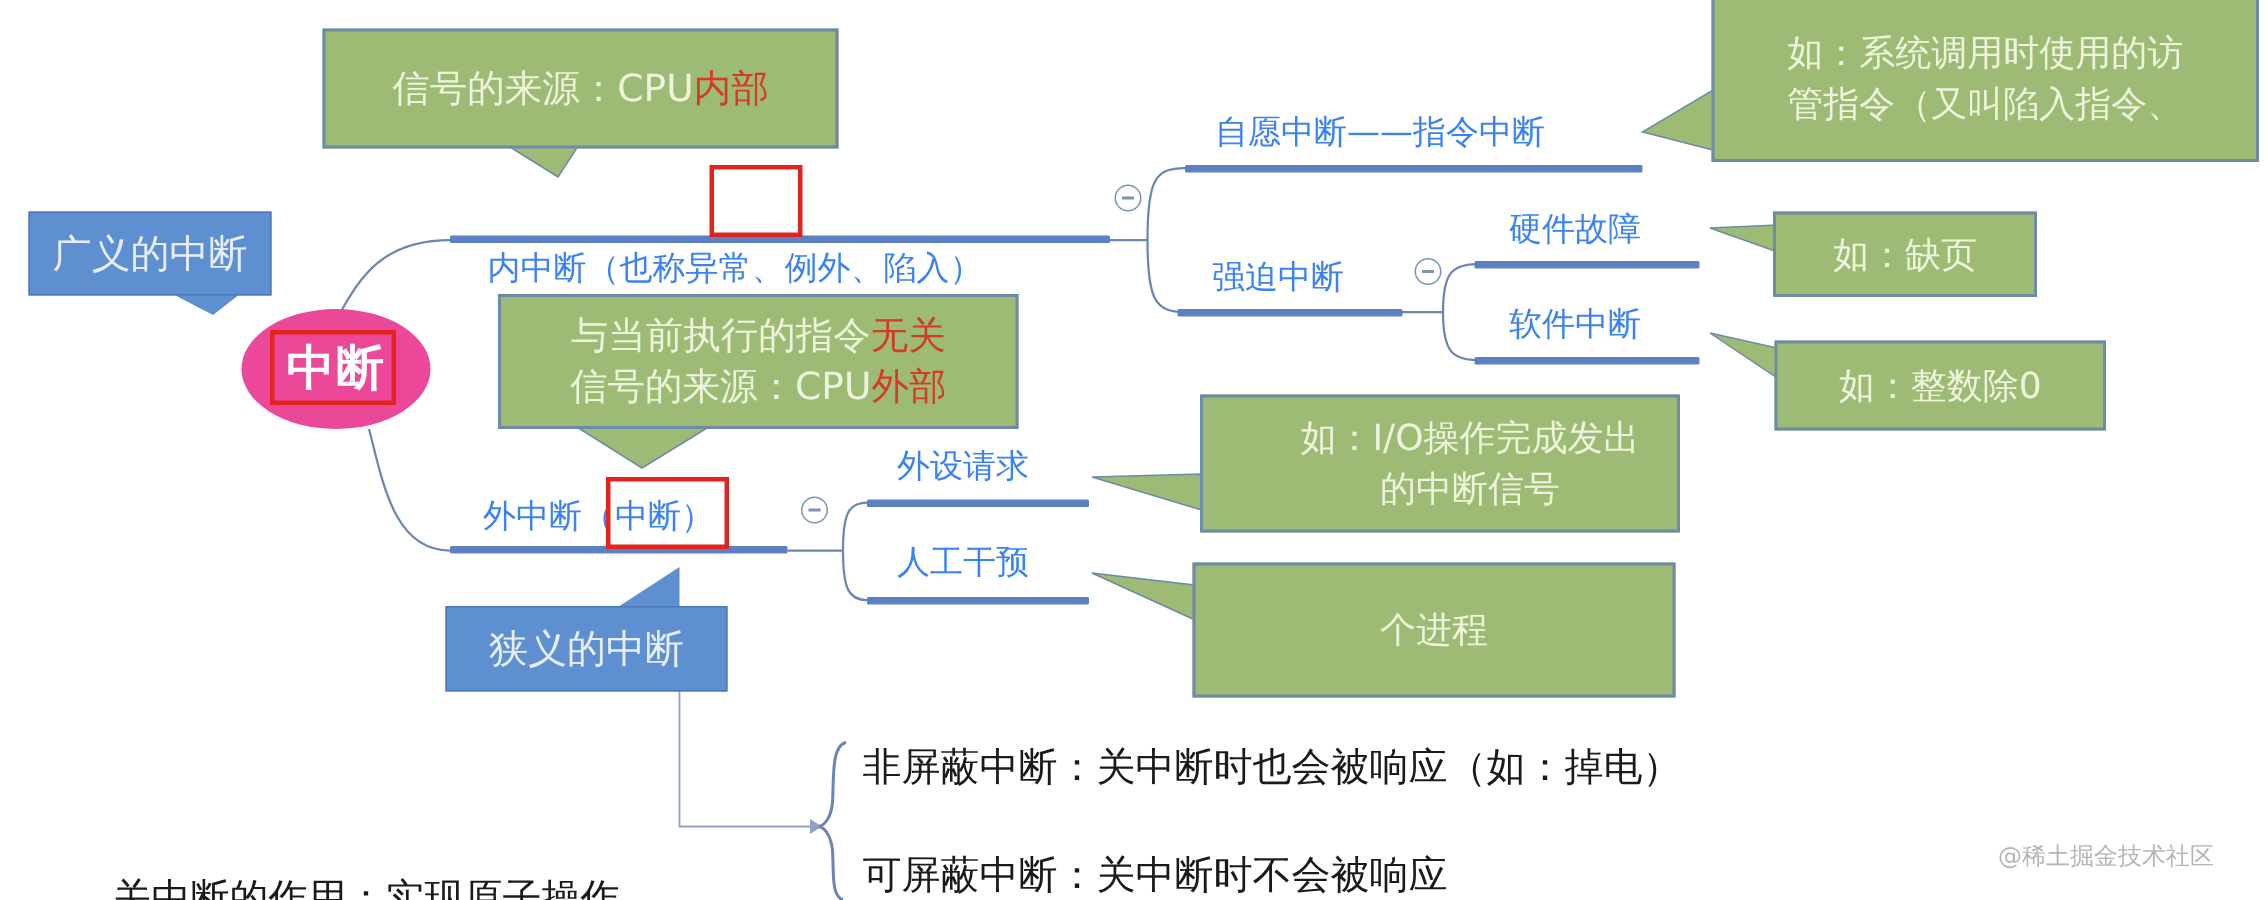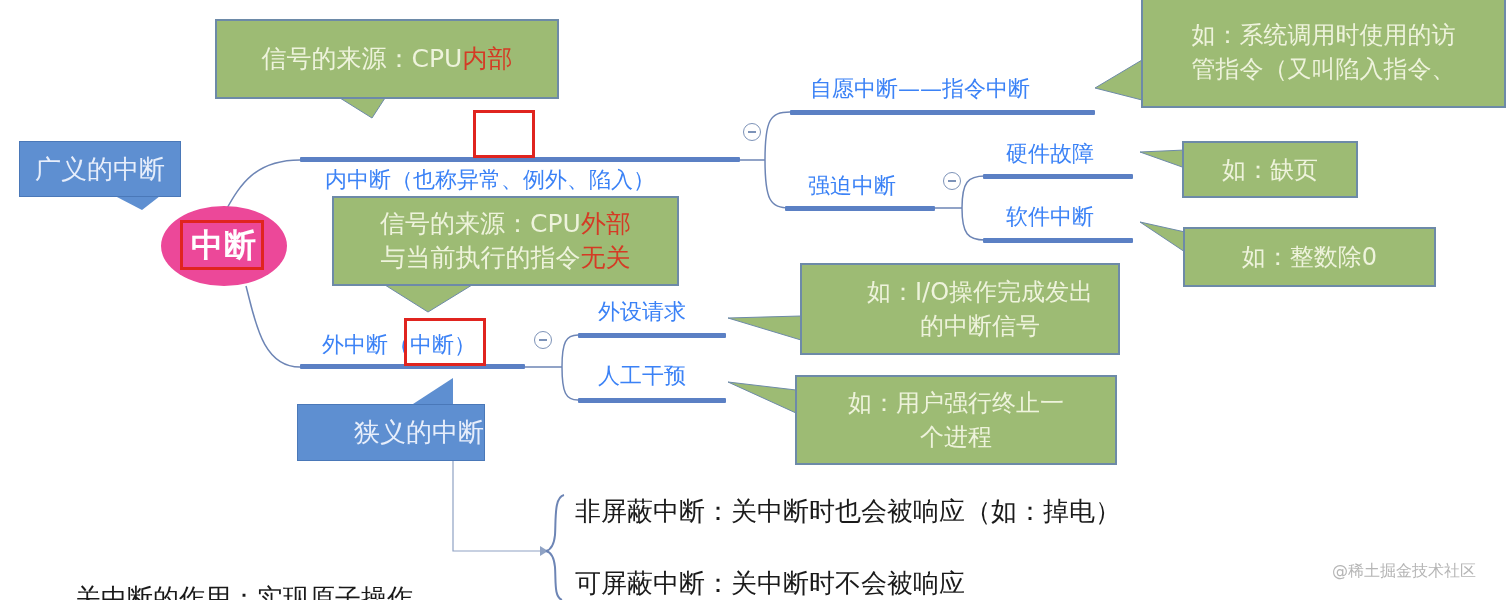--- a/index.html
+++ b/index.html
@@ -106,49 +106,48 @@
 <div class="collapse" style="left:943px; top:172px;"></div>
 
 <div class="node-text" style="left:1006px; top:140px;">硬件故障</div>
 <div class="bar" style="left:983px; top:174px; width:150px;"></div>
 <div class="callout-green" style="left:1182px; top:141px; width:176px; height:57px;">
   <div>如：缺页</div>
 </div>
 
 <div class="node-text" style="left:1006px; top:203px;">软件中断</div>
 <div class="bar" style="left:983px; top:238px; width:150px;"></div>
-<div class="callout-green" style="left:1183px; top:227px; width:253px; height:60px;">
+<div class="callout-green" style="left:1183px; top:227px; width:221px; height:60px;">
   <div>如：整数除0</div>
 </div>
 
 <div class="callout-green" style="left:332px; top:196px; width:347px; height:90px; font-size:25px;">
+  <div><span>与当前执行的指令</span><span class="red">无关</span></div>
   <div><span>信号的来源：CPU</span><span class="red">外部</span></div>
-  <div><span>与当前执行的指令</span><span class="red">无关</span></div>
 </div>
 
 <div class="node-text" style="left:322px; top:331px;">外中断（中断）</div>
 <div class="bar" style="left:300px; top:364px; width:225px;"></div>
 <div class="redbox" style="left:404px; top:318px; width:82px; height:48px;"></div>
 <div class="collapse" style="left:534px; top:331px;"></div>
 
-<div class="callout-blue" style="left:297px; top:404px; width:188px; height:57px;justify-content:flex-end;">
+<div class="callout-blue" style="left:297px; top:404px; width:188px; height:57px;">
   <span>狭义的中断</span>
 </div>
 
 <div class="node-text" style="left:598px; top:298px;">外设请求</div>
 <div class="bar" style="left:578px; top:333px; width:148px;"></div>
 <div class="callout-green" style="left:800px; top:263px; width:320px; height:92px;padding-left:40px;">
   <div>如：I/O操作完成发出</div>
   <div>的中断信号</div>
 </div>
 
 <div class="node-text" style="left:598px; top:362px;">人工干预</div>
 <div class="bar" style="left:578px; top:398px; width:148px;"></div>
 <div class="callout-green" style="left:795px; top:375px; width:322px; height:90px;">
-  <div>如：用户强行终止一</div>
   <div>个进程</div>
 </div>
 
 <div class="plain" style="left:575px; top:494px;">非屏蔽中断：关中断时也会被响应（如：掉电）</div>
 <div class="plain" style="left:575px; top:566px;">可屏蔽中断：关中断时不会被响应</div>
 
 <div class="plain" style="left:75px; top:581px;">关中断的作用：实现原子操作</div>
 
 <div class="watermark" style="left:1332px; top:561px;">@稀土掘金技术社区</div>
 

